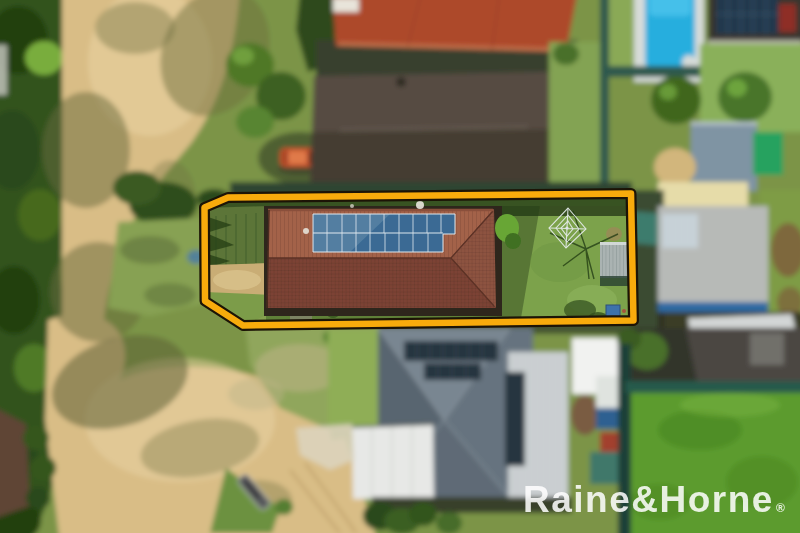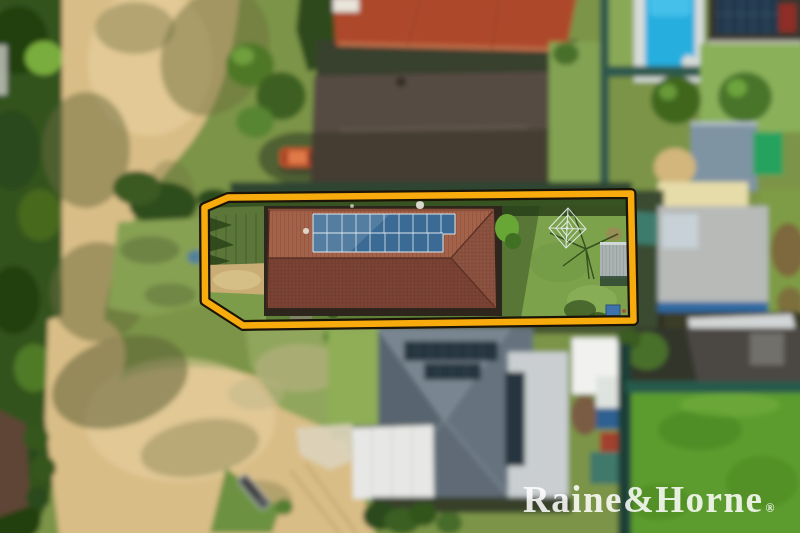--- a/index.html
+++ b/index.html
@@ -1,20 +1,20 @@
 <!DOCTYPE html>
 <html><head>
 <meta charset="utf-8">
 <style>
   html,body{margin:0;padding:0;background:#1a1a1a;}
   .stage{position:relative;width:800px;height:533px;overflow:hidden;background:#7b9447;}
   .stage svg{position:absolute;left:0;top:0;display:block;}
   .watermark{
     position:absolute;left:523px;top:481px;
-    font-family:Liberation Serif, serif;
+    font-family:Liberation Sans, sans-serif;
     font-weight:700;font-size:37px;line-height:37px;letter-spacing:1.5px;
     color:rgba(255,255,255,0.86);white-space:nowrap;user-select:none;
   }
   .watermark .reg{font-size:12px;letter-spacing:0;margin-left:2px;vertical-align:baseline;}
 </style>
 </head>
 <body>
 
 <div class="stage">
 <svg width="800" height="533" viewBox="0 0 800 533">

